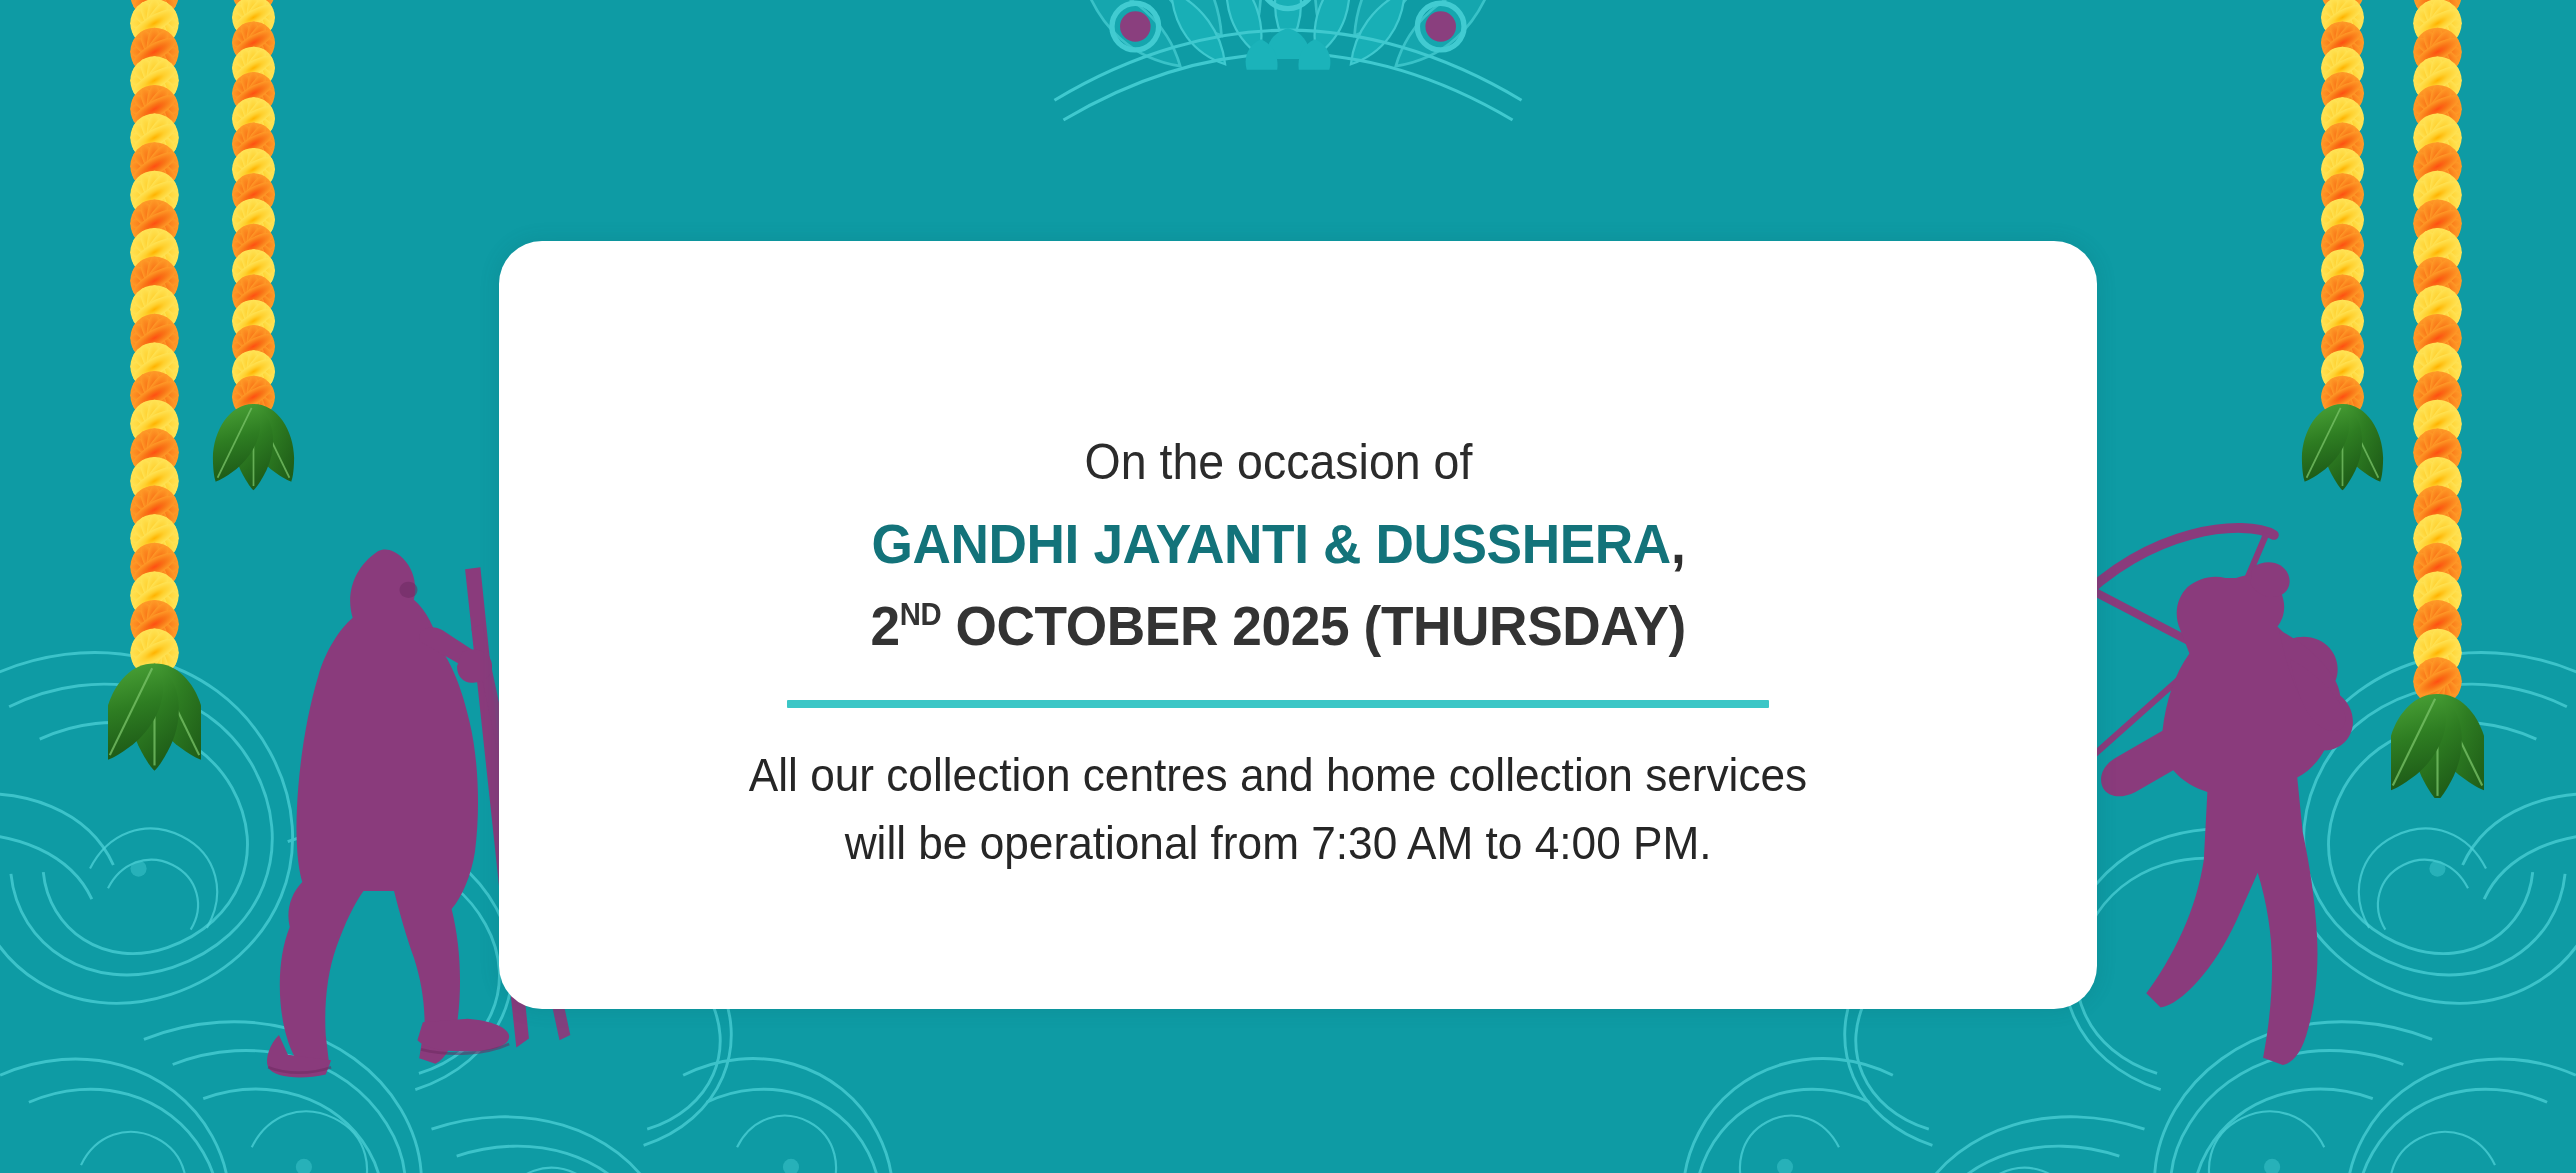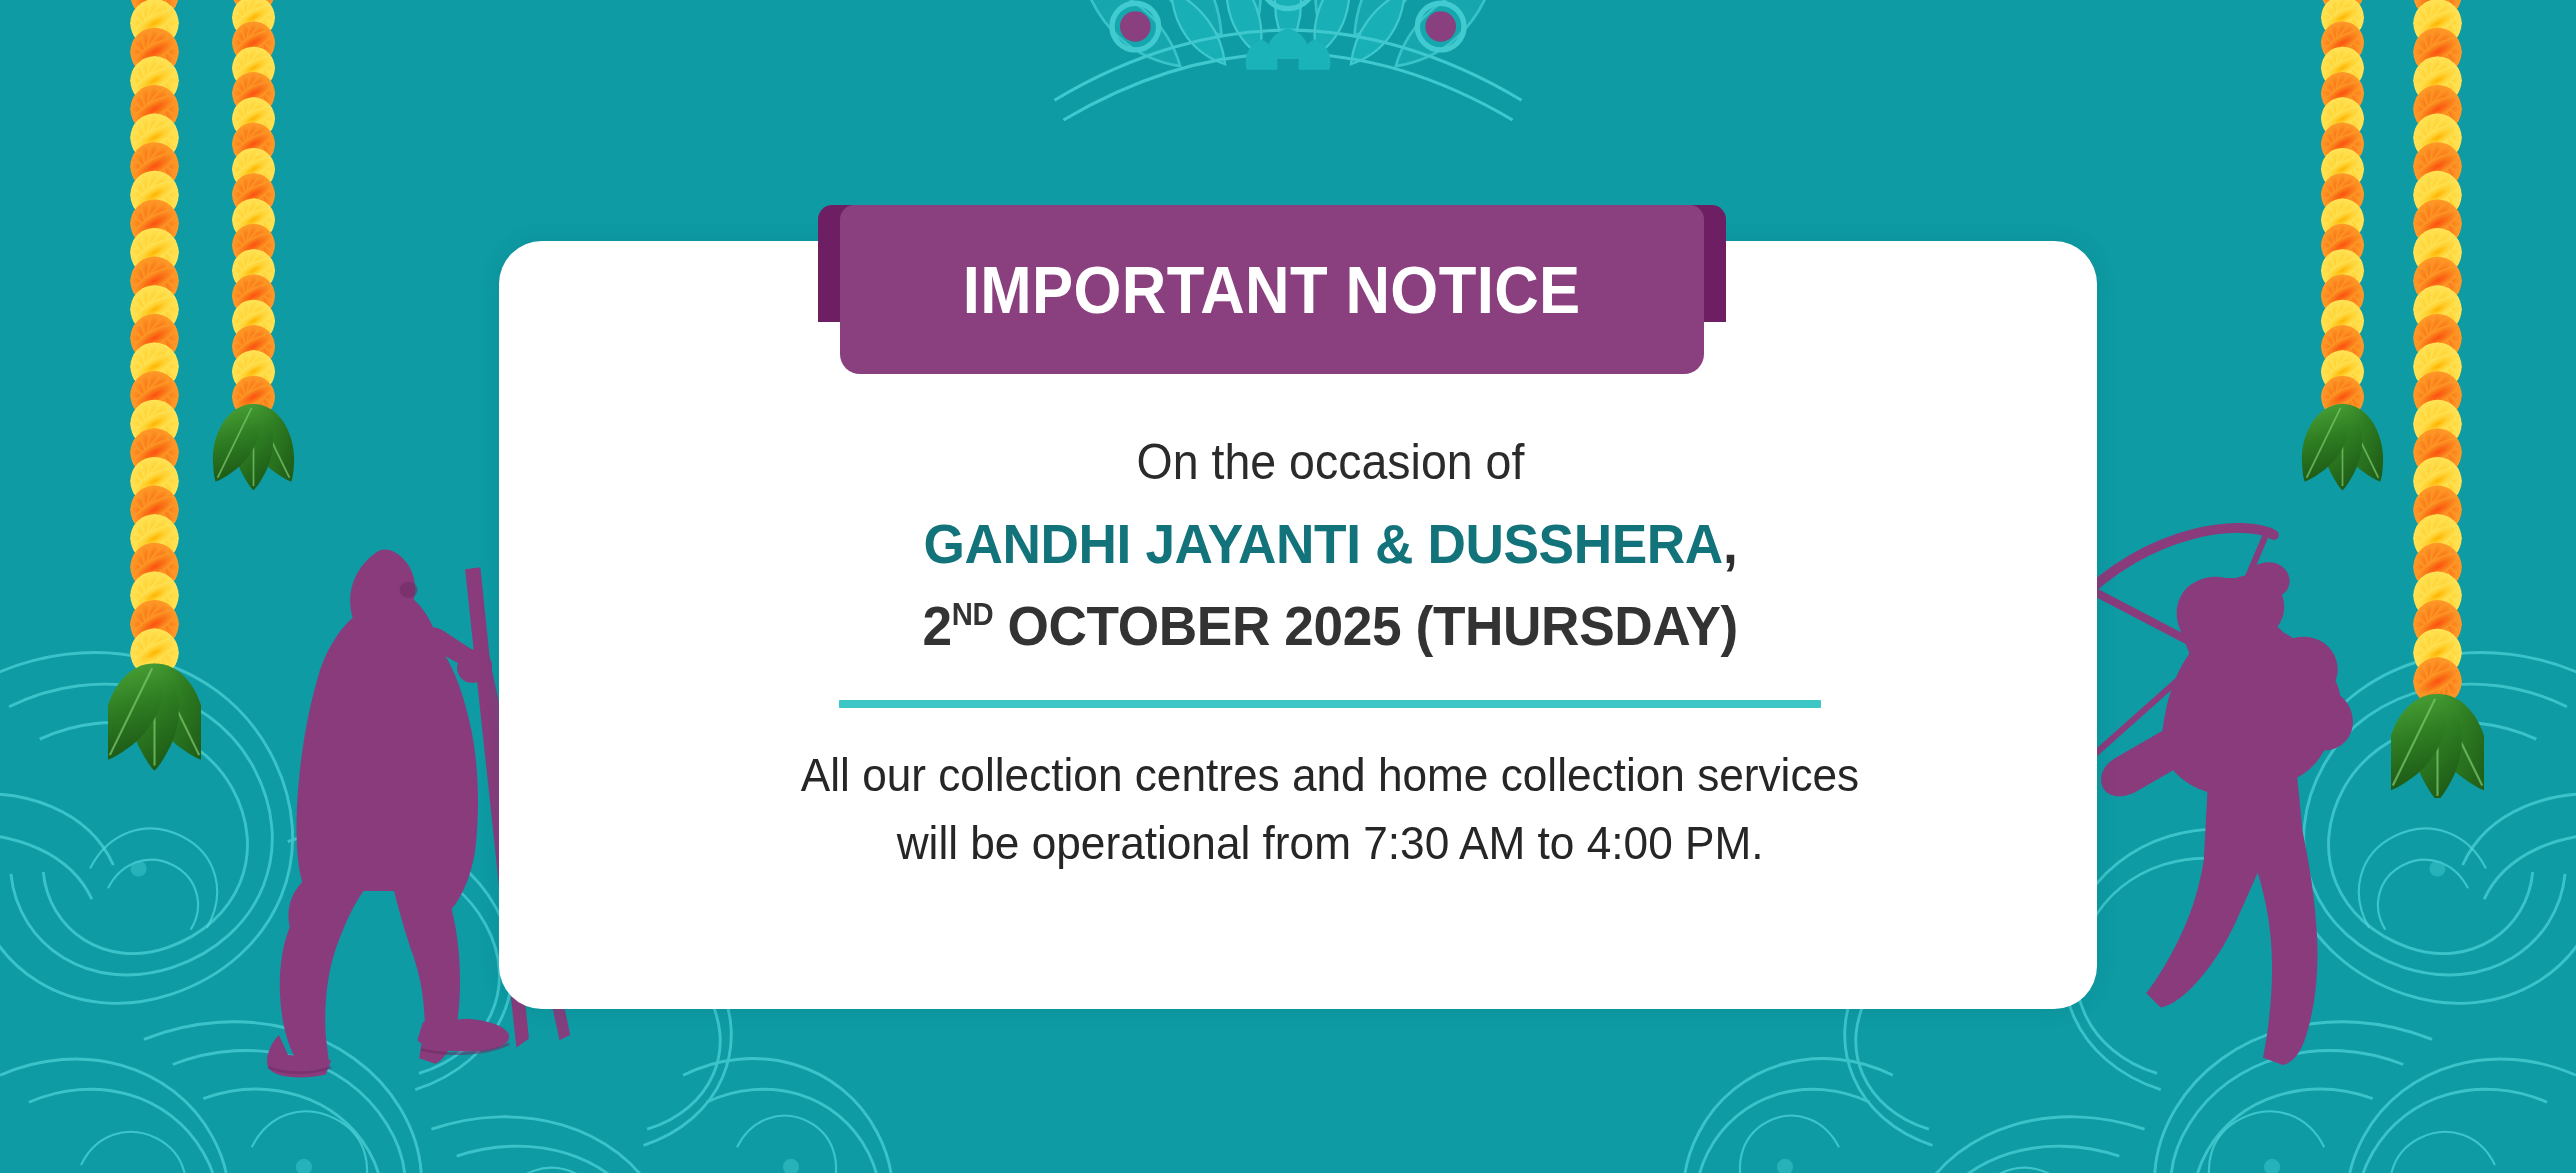--- a/index.html
+++ b/index.html
@@ -98,21 +98,21 @@
     font-weight: bold;
     letter-spacing: 0.4px;
     line-height: 1;
     white-space: nowrap;
     transform: scaleX(0.92);
   }
 
   
   #card-content {
     position: absolute;
-    left: 525px;
+    left: 473px;
     top: 241px;
     width: 1598px;
     height: 768px;
     display: flex;
     flex-direction: column;
     align-items: center;
     padding-left: 6px;
   }
   #occasion-line {
     margin-top: 194px;
@@ -556,27 +556,20 @@
 
       <path d="M306 176 C 330 188 352 206 366 228 C 378 248 376 264 362 268 C 348 272 334 262 326 244 C 318 226 310 198 306 176 Z"></path>
       <path d="M318 208 C 344 222 366 242 376 262 C 384 278 378 290 364 288 C 350 286 338 272 330 252 C 324 236 320 220 318 208 Z"></path>
 
       <path d="M276 106 C 292 96 310 100 316 114 C 320 124 316 134 306 138 C 294 142 280 136 274 124 Z"></path>
     </g>
   </svg>
 
   <div id="notice-card"></div>
 
-  <div id="ribbon-wrap">
-    <div class="ribbon-tail left"></div>
-    <div class="ribbon-tail right"></div>
-    <div id="ribbon-body">
-      <span id="ribbon-title">IMPORTANT NOTICE</span>
-    </div>
-  </div>
 
   <div id="card-content">
     <div id="occasion-line">On the occasion of</div>
 
     <div id="festival-line">
       <span>GANDHI JAYANTI &amp; DUSSHERA</span><span class="comma">,</span>
     </div>
 
     <div id="date-line">
       <span>2</span><span class="sup">ND</span><span> OCTOBER 2025 (THURSDAY)</span>

